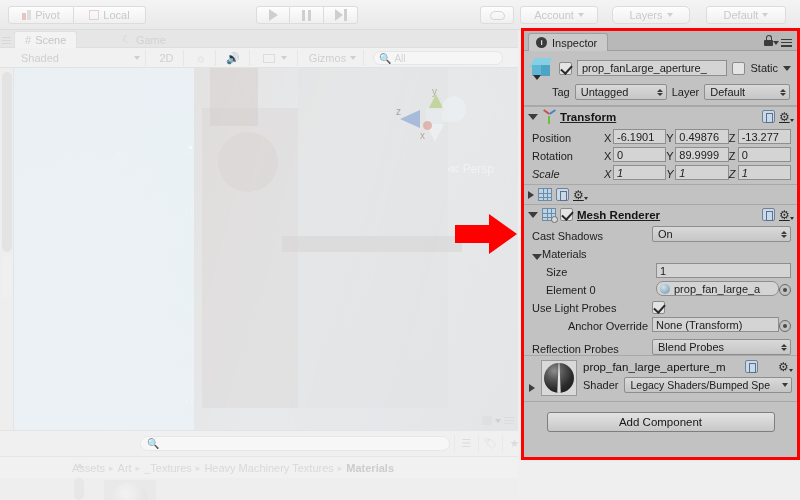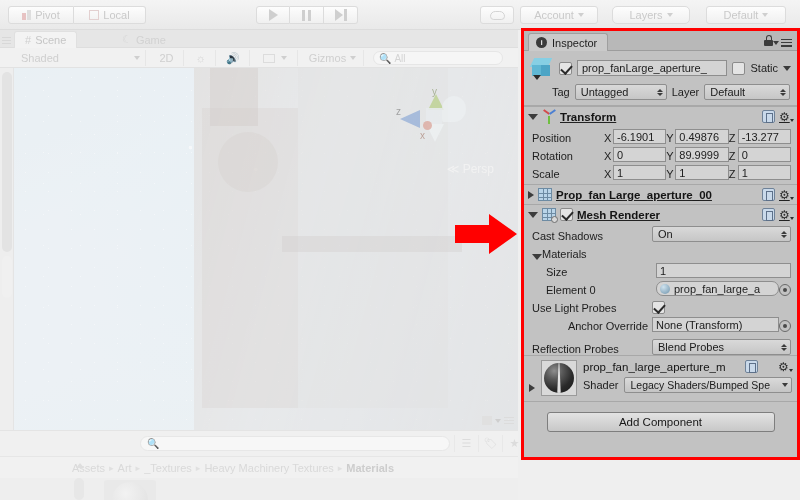--- a/index.html
+++ b/index.html
@@ -523,41 +523,40 @@
       </div>
       <div class="prow">
         <span class="plabel pl-w">Rotation</span>
         <span class="axis-lbl">X</span>
         <span class="field vec-f">0</span>
         <span class="axis-lbl">Y</span>
         <span class="field vec-f">89.9999</span>
         <span class="axis-lbl">Z</span>
         <span class="field vec-f">0</span>
       </div>
-      <div class="prow" style="margin-bottom:4px;">
+      <div class="prow" style="margin-bottom:4px;font-style:italic;">
         <span class="plabel pl-w">Scale</span>
         <span class="axis-lbl">X</span>
         <span class="field vec-f">1</span>
         <span class="axis-lbl">Y</span>
         <span class="field vec-f">1</span>
         <span class="axis-lbl">Z</span>
         <span class="field vec-f">1</span>
       </div>
     </div>
 
     <div class="comp">
       <div class="comp-head">
         <span class="foldout"></span>
         <span class="mesh-ic">
             <i class="h1"></i>
             <i class="h2"></i>
             <i class="v1"></i>
             <i class="v2"></i>
           </span>
-        <span class="comp-title">Prop_fan Large_aperture_00</span>
         <span class="help-ic"></span>
         <span class="gear-ic">
             <span class="g">⚙</span>
             <span class="gc"></span>
           </span>
       </div>
     </div>
 
     <div class="comp">
       <div class="comp-head">

